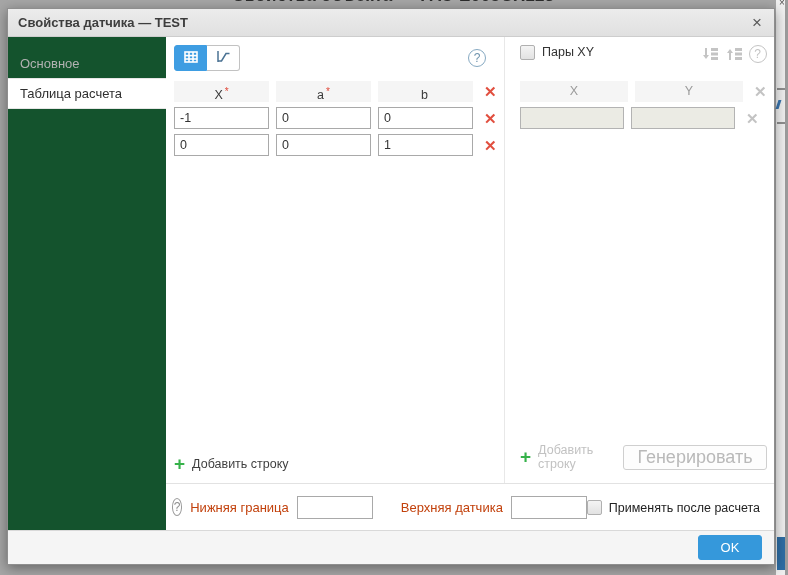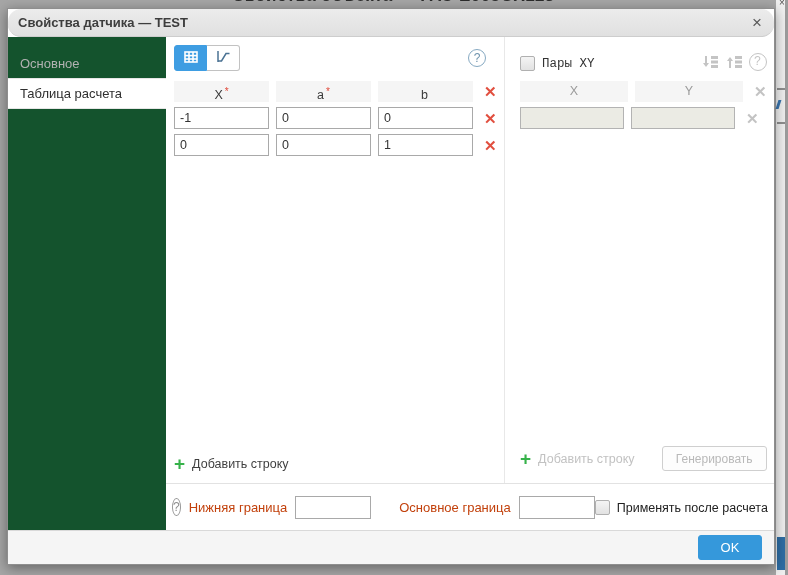--- a/index.html
+++ b/index.html
@@ -12,21 +12,21 @@
   .bg-sliver { position:absolute; left:776px; top:0; width:12px; height:575px; background:#efefef; }
   .bg-sliver .vstrip { position:absolute; right:0; top:0; width:3px; height:575px; background:#9c9c9c; }
   .bg-sliver .hline1 { position:absolute; left:1px; top:88px; width:9px; height:2px; background:#8f8f8f; }
   .bg-sliver .hline2 { position:absolute; left:1px; top:122px; width:9px; height:2px; background:#8f8f8f; }
   .bg-sliver .bluetick { position:absolute; left:1px; top:100px; width:3px; height:9px; background:#3a76b0; transform:skewX(-18deg); }
   .bg-sliver .blueblock { position:absolute; left:1px; top:537px; width:11px; height:33px; background:#2e6da4; }
   .bg-sliver .tinyx { position:absolute; left:3px; top:-3px; font-size:10px; color:#555; }
 
   
   .dialog { position:absolute; left:7px; top:8px; width:768px; height:557px; background:#fff; border:1px solid #8e8e8e; box-shadow:0 3px 12px rgba(0,0,0,.4); display:flex; flex-direction:column; }
-  .titlebar { height:28px; flex:0 0 28px; background:linear-gradient(#ececec,#e0e0e0); border-bottom:1px solid #cdcdcd; display:flex; align-items:center; padding:0 10px;border-radius:13px; }
+  .titlebar { height:28px; flex:0 0 28px; background:linear-gradient(#ececec,#e0e0e0); border-bottom:1px solid #cdcdcd; display:flex; align-items:center; padding:0 10px; }
   .title { font-size:13px; font-weight:bold; color:#3d3d3d; }
   .close { margin-left:auto; font-size:17px; color:#5a5a5a; cursor:pointer; line-height:1; padding:0 2px; }
 
   .dialog-body { flex:1; display:flex; min-height:0; }
   .sidebar { width:158px; flex:0 0 158px; background:#14532d; padding-top:12px; }
   .side-item { height:30px; line-height:30px; padding-left:12px; font-size:13px; border-bottom:1px solid #e6e6e6; cursor:pointer; }
   .side-item.inactive { color:#b2b2b2; }
   .side-item.active { background:#fff; color:#2f2f2f; }
 
   .content { flex:1; display:flex; flex-direction:column; min-width:0; }
@@ -57,23 +57,23 @@
   .cell-input.wide { width:104px; }
   .del { font-size:15px; font-weight:bold; cursor:pointer; line-height:1; margin-left:4px; }
   .del.red { color:#e14f3f; }
   .del.gray { color:#c3c3c3; }
 
   .panel-spacer { flex:1; }
   .add-row { display:flex; align-items:center; font-size:12.5px; cursor:pointer; margin-top:8px; }
   .plus { color:#36b24a; font-size:19px; font-weight:bold; margin-right:7px; line-height:14px; }
   .add-label-dark { color:#3f3f3f; }
   .add-label-dim { color:#c2c2c2; }
-  .gen-btn { margin-left:auto; height:25px; padding:0 13px; background:#fdfdfd; border:1px solid #cfcfcf; border-radius:3px; color:#b9b9b9; font-size:12px; font-family:"Liberation Sans", sans-serif; cursor:default; }
-
-  .rp-toolbar { display:flex; align-items:flex-end; height:26px; margin-bottom:10px;font-family:Liberation Mono, monospace; }
+  .gen-btn { margin-left:auto; height:25px; padding:0 13px; background:#fdfdfd; border:1px solid #cfcfcf; border-radius:3px; color:#b9b9b9; font-size:18px; font-family:"Liberation Sans", sans-serif; cursor:default; }
+
+  .rp-toolbar { display:flex; align-items:flex-start; height:26px; margin-bottom:10px; }
   .checkbox { width:15px; height:15px; border:1px solid #b0b0b0; border-radius:2px; background:linear-gradient(#f4f4f4,#e2e2e2); margin-right:7px; flex:0 0 15px; cursor:pointer; }
   .cb-label { font-size:12.5px; color:#333; }
   .rp-icons { margin-left:auto; display:flex; align-items:center; gap:5px; }
   .icon-btn { width:19px; height:17px; display:inline-flex; align-items:center; justify-content:center; cursor:default; }
 
   .bounds-row { height:47px; flex:0 0 47px; border-top:1px solid #e2e2e2; display:flex; align-items:center; padding:0 14px 0 6px; }
   .bounds-label { font-size:13px; color:#c2410c; margin:0 8px; white-space:nowrap; }
   .bounds-label.second { margin-left:28px; }
   .bounds-input { width:76px; height:23px; border:1px solid #a9a9a9; font-size:12.5px; padding:0 5px; font-family:"Liberation Sans", sans-serif; }
   .apply-group { margin-left:auto; display:flex; align-items:flex-end; }
@@ -224,21 +224,21 @@
               <span class="add-label-dim">Добавить строку</span>
               <button class="gen-btn">Генерировать</button>
             </div>
           </div>
         </div>
 
         <div class="bounds-row">
           <span class="help-circle help-dim">?</span>
           <span class="bounds-label">Нижняя граница</span>
           <input class="bounds-input" value="" style="">
-          <span class="bounds-label second">Основное граница</span>
+          <span class="bounds-label second">Верхняя датчика</span>
           <input class="bounds-input" value="" style="">
           <div class="apply-group">
             <span class="checkbox"></span>
             <span class="cb-label">Применять после расчета</span>
           </div>
         </div>
       </div>
     </div>
 
     <div class="footer">

